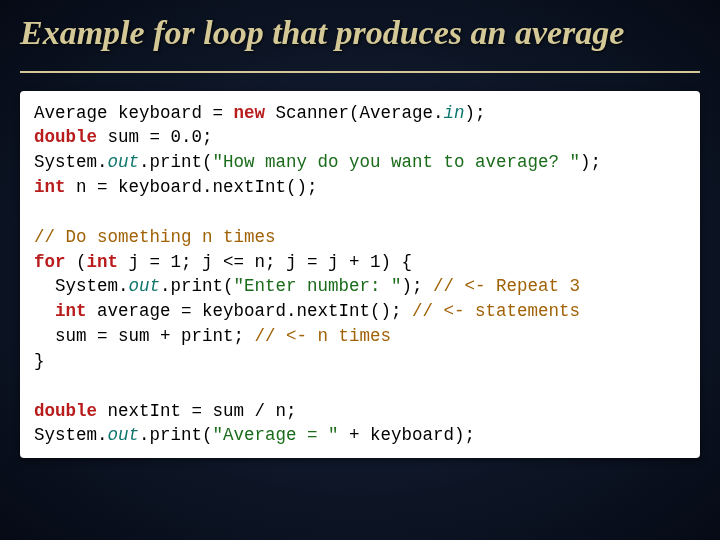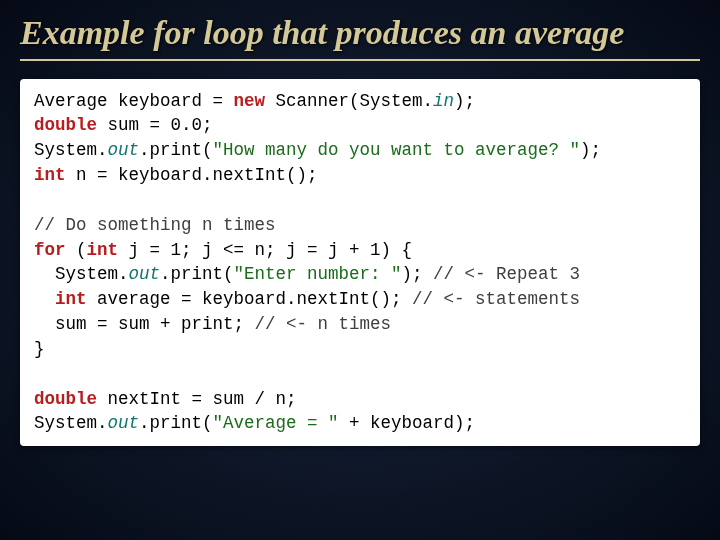--- a/index.html
+++ b/index.html
@@ -14,48 +14,48 @@
     width: 100%;
     height: 100%;
     padding: 12px 20px;
   }
   .title {
     font-style: italic;
     font-size: 34px;
     color: #d4c896;
     text-shadow: 1px 1px 3px rgba(0,0,0,0.8);
     border-bottom: 2px solid #d4c896;
-    padding-bottom: 4px;
+    padding-bottom: 16px;
     margin-bottom: 18px;
     line-height: 1.25;
   }
   .code-block {
     background: #ffffff;
     border-radius: 4px;
     padding: 10px 14px;
     font-family: 'Courier New', Courier, monospace;
     font-size: 17.5px;
     line-height: 1.42;
     color: #000;
     box-shadow: 0 2px 6px rgba(0,0,0,0.5);
     white-space: pre;
   }
   .kw { color: #b91c1c; font-weight: bold; }
   .it { color: #0f766e; font-style: italic; }
   .str { color: #1a6b1a; }
-  .cmt { color: #404040; }
+  .cmt { color: #a16207; }
   .blank { height: 1.42em; }
 </style>
 </head>
 <body>
 
 <div class="slide">
   <h1 class="title">Example for loop that produces an average</h1>
 
-  <div class="code-block"><span><span>Average keyboard = </span><span class="kw">new</span><span> Scanner(System.</span><span class="it">in</span><span>);</span></span>
+  <div class="code-block"><span><span>Average keyboard = </span><span class="kw">new</span><span> Scanner(Average.</span><span class="it">in</span><span>);</span></span>
 <span><span class="kw">double</span><span> sum = 0.0;</span></span>
 <span><span>System.</span><span class="it">out</span><span>.print(</span><span class="str">"How many do you want to average? "</span><span>);</span></span>
 <span><span class="kw">int</span><span> n = keyboard.nextInt();</span></span>
 <span class="blank"></span>
 <span><span class="cmt">// Do something n times</span></span>
 <span><span class="kw">for</span><span> (</span><span class="kw">int</span><span> j = 1; j &lt;= n; j = j + 1) {</span></span>
 <span><span>  System.</span><span class="it">out</span><span>.print(</span><span class="str">"Enter number: "</span><span>); </span><span class="cmt">// &lt;- Repeat 3</span></span>
 <span><span>  </span><span class="kw">int</span><span> average = keyboard.nextInt(); </span><span class="cmt">// &lt;- statements</span></span>
 <span><span>  sum = sum + print; </span><span class="cmt">// &lt;- n times</span></span>
 <span>}</span>

